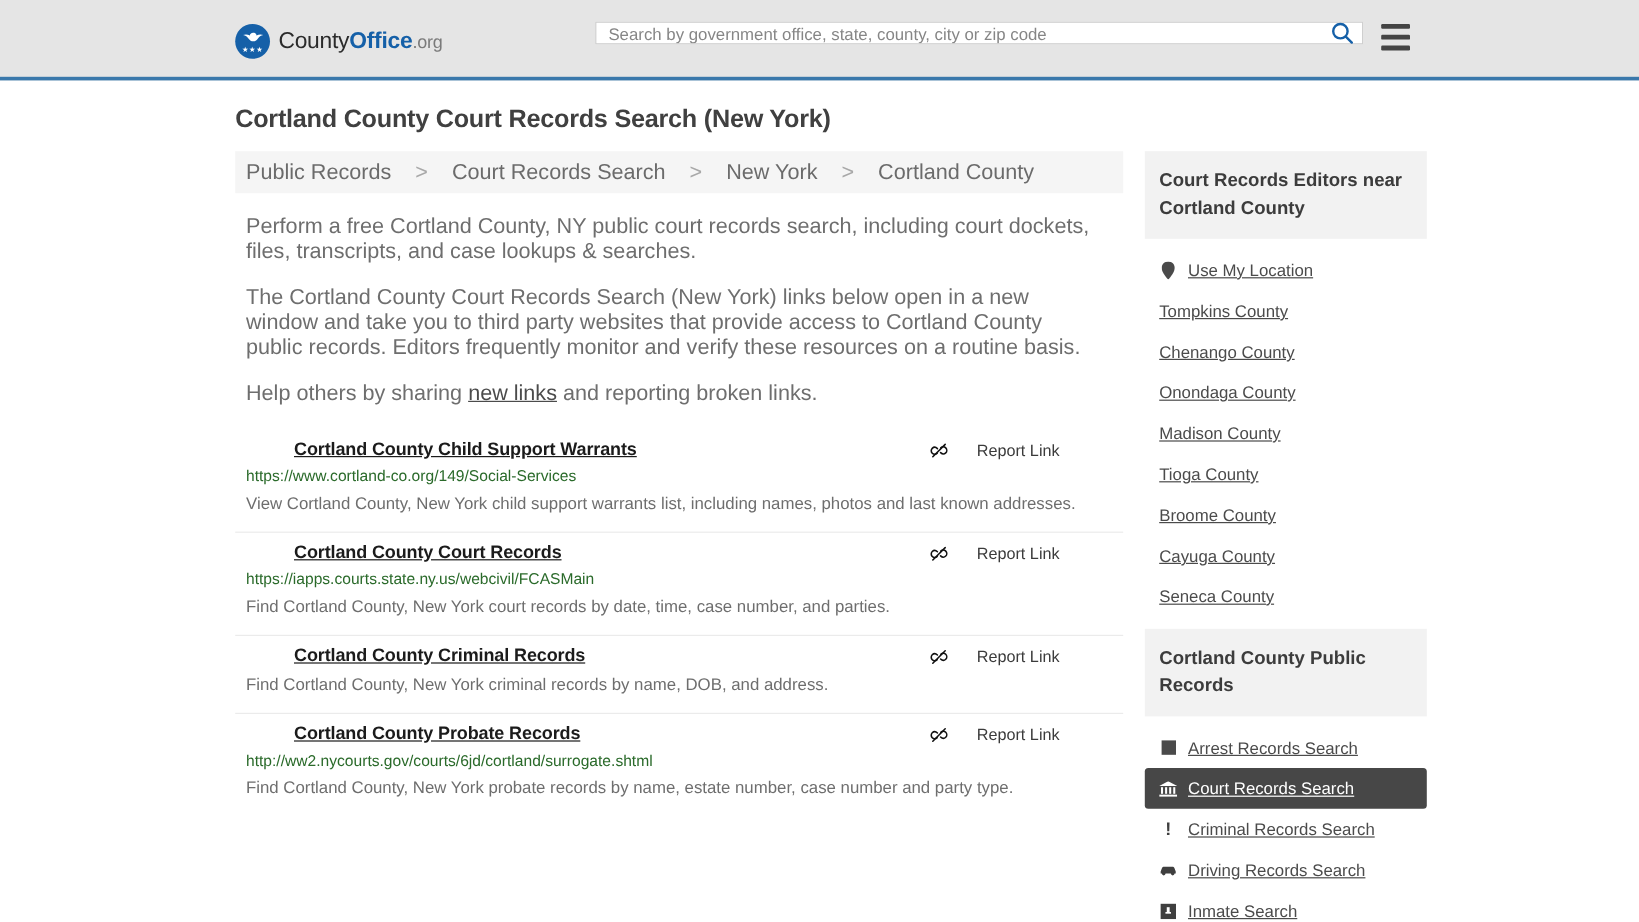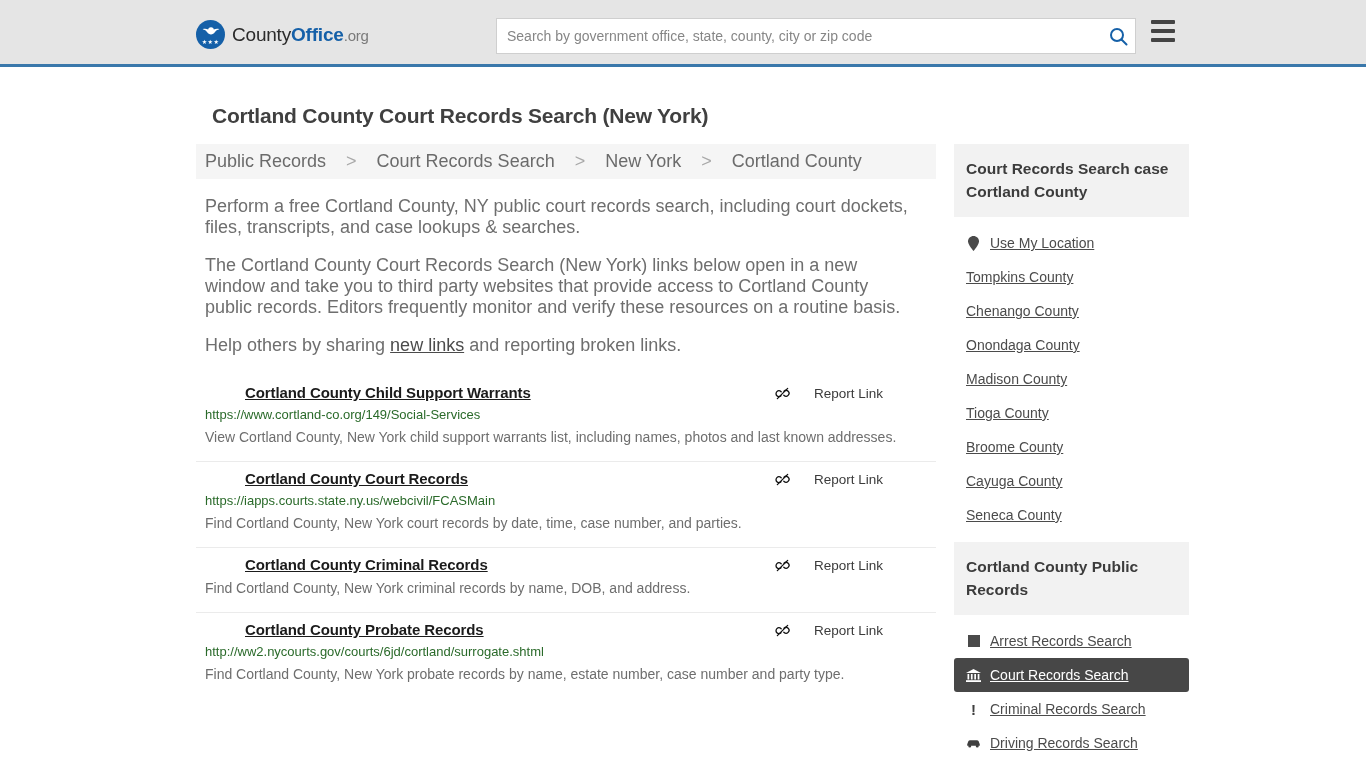--- a/index.html
+++ b/index.html
@@ -57,21 +57,21 @@
   }
   .logo-text .c1 { color: #2b2b2b; }
   .logo-text .c2 { color: #1560a8; font-weight: bold; }
   .logo-text .c3 { color: #7a7a7a; font-size: 15px; }
 
   .search-wrap {
     position: absolute;
     left: 496px;
     top: 18px;
     width: 640px;
-    height: 36px;
+    height: 19px;
     background: #ffffff;
     border: 1px solid #cfcfcf;
     display: flex;
     align-items: center;
   }
   .search-input {
     border: 0;
     outline: 0;
     flex: 1;
     height: 100%;
@@ -107,21 +107,21 @@
     border-radius: 1px;
   }
 
   
   .page {
     position: relative;
     width: 1366px;
     padding-left: 196px;
   }
   .page-title {
-    margin: 16px;
+    margin: 0;
     padding-top: 21px;
     font-size: 21px;
     font-weight: bold;
     color: #404040;
     letter-spacing: -0.2px;
   }
 
   .columns {
     display: flex;
     align-items: flex-start;
@@ -383,21 +383,21 @@
           <a class="result-url" href="#">http://ww2.nycourts.gov/courts/6jd/cortland/surrogate.shtml</a>
           <p class="result-desc">Find Cortland County, New York probate records by name, estate number, case number and party type.</p>
         </div>
 
       </div>
     </div>
 
     <div class="side-col">
 
       <div class="side-panel">
-        <div class="side-head">Court Records Search case Cortland County</div>
+        <div class="side-head">Court Records Editors near Cortland County</div>
         <ul class="side-list">
           <li>
             <a class="side-link" href="#">
               <span class="side-ico">
                 <svg width="11" height="15" viewBox="0 0 11 15">
                     <path d="M5.5 0 C2.5 0 0 2.4 0 5.3 C0 9 5.5 15 5.5 15 C5.5 15 11 9 11 5.3 C11 2.4 8.5 0 5.5 0 Z" fill="#4a4a4a"></path>
                   </svg>
               </span>
               <span class="lbl">Use My Location</span>
             </a>

